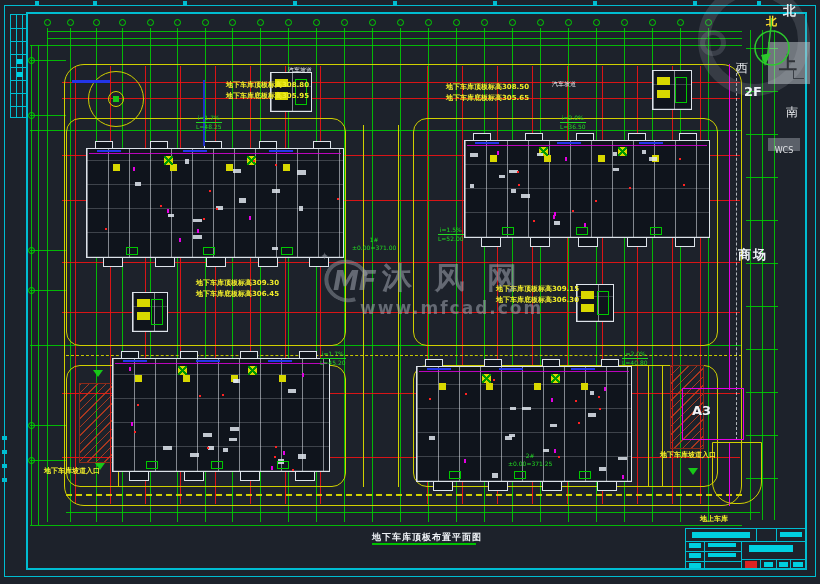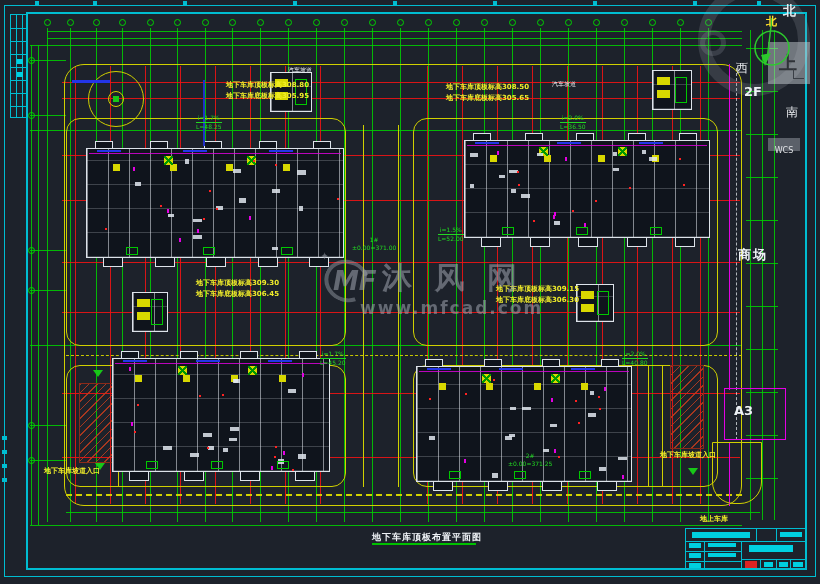--- a/index.html
+++ b/index.html
@@ -80,21 +80,21 @@
   <div class="abs road" style="left:108px;top:91px;width:16px;height:16px;border-radius:50%;z-index:1"></div>
   <div class="abs" style="left:113px;top:96px;width:6px;height:6px;background:#18c818;z-index:2"></div>
   <div class="abs gh" style="left:66px;top:512px;width:694px;height:1px"></div>
 
   <div class="abs hatch" style="left:79px;top:383px;width:34px;height:80px;z-index:2"></div>
   <div class="abs hatch" style="left:670px;top:365px;width:34px;height:84px;z-index:2"></div>
 
   <div class="abs mag" style="left:729px;top:64px;width:1px;height:326px;z-index:2"></div>
   <div class="abs mag" style="left:729px;top:442px;width:1px;height:64px;z-index:2"></div>
   <div class="abs wdash" style="left:736px;top:68px;width:0;height:372px;z-index:2"></div>
-  <div class="abs" style="left:724px;top:388px;width:62px;height:52px;border:1px solid #e400e4;z-index:3">
+  <div class="abs" style="left:682px;top:388px;width:62px;height:52px;border:1px solid #e400e4;z-index:3">
     <span class="abs wtext" style="left:9px;top:14px;font-size:13px;font-weight:bold">A3</span>
   </div>
   <div class="abs" style="left:712px;top:442px;width:50px;height:62px;border:1px solid #d0d000;border-radius:0 0 22px 22px;z-index:2"></div>
 
   <div class="abs" style="left:72px;top:80px;width:38px;height:3px;background:#2335e8;z-index:3"></div>
   <div class="abs" style="left:203px;top:80px;width:2px;height:66px;background:#2030c8;z-index:3"></div>
 
   <div class="abs ylabel" style="left:226px;top:80px">
     <div>地下车库顶板标高308.80</div>
       <div>地下车库底板标高305.95</div>

